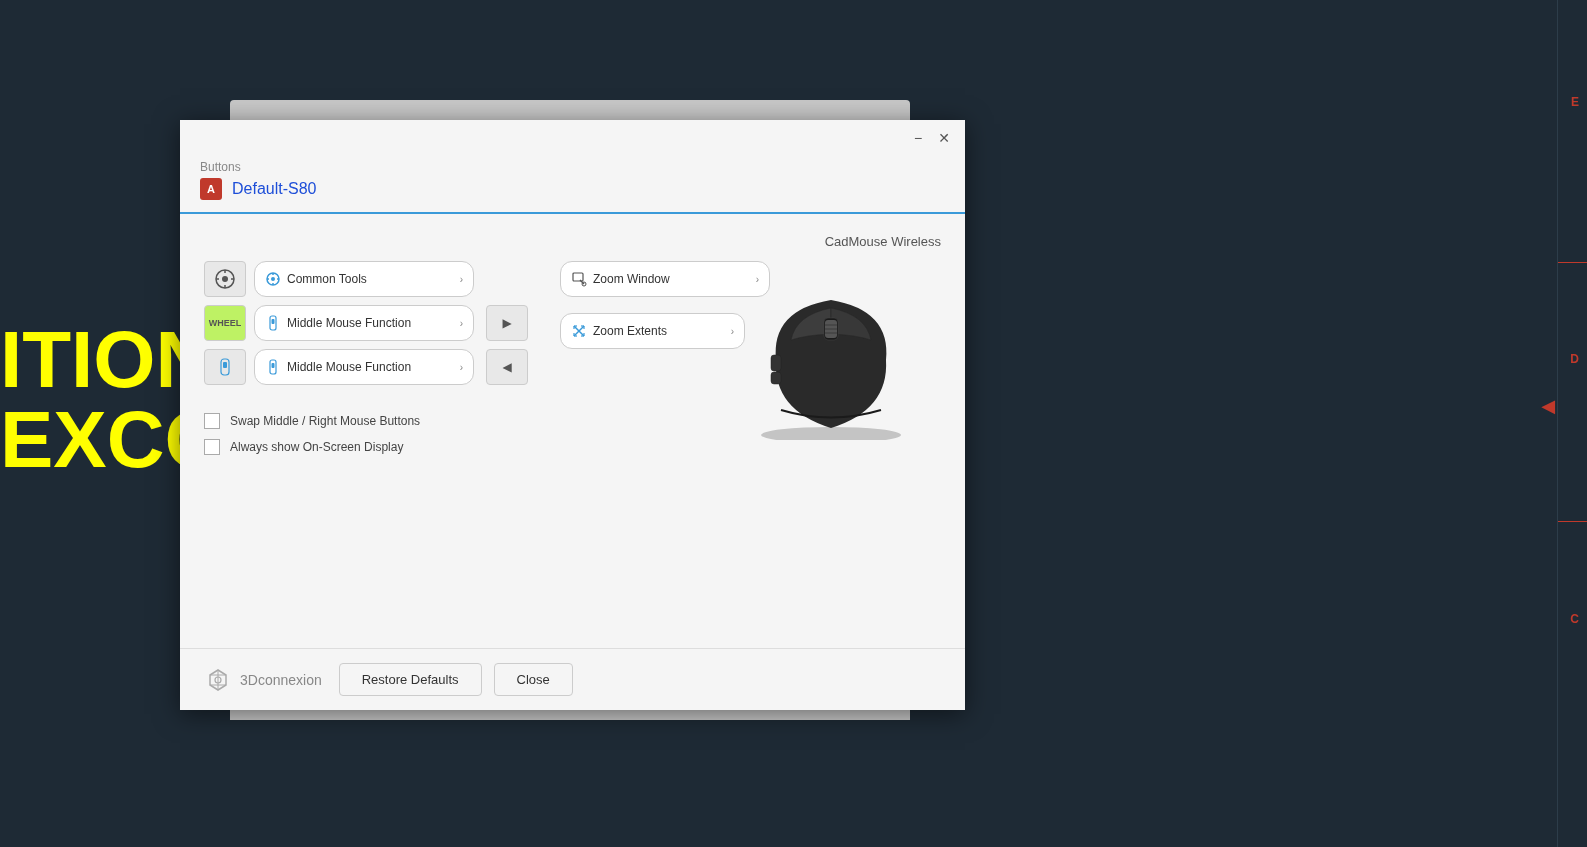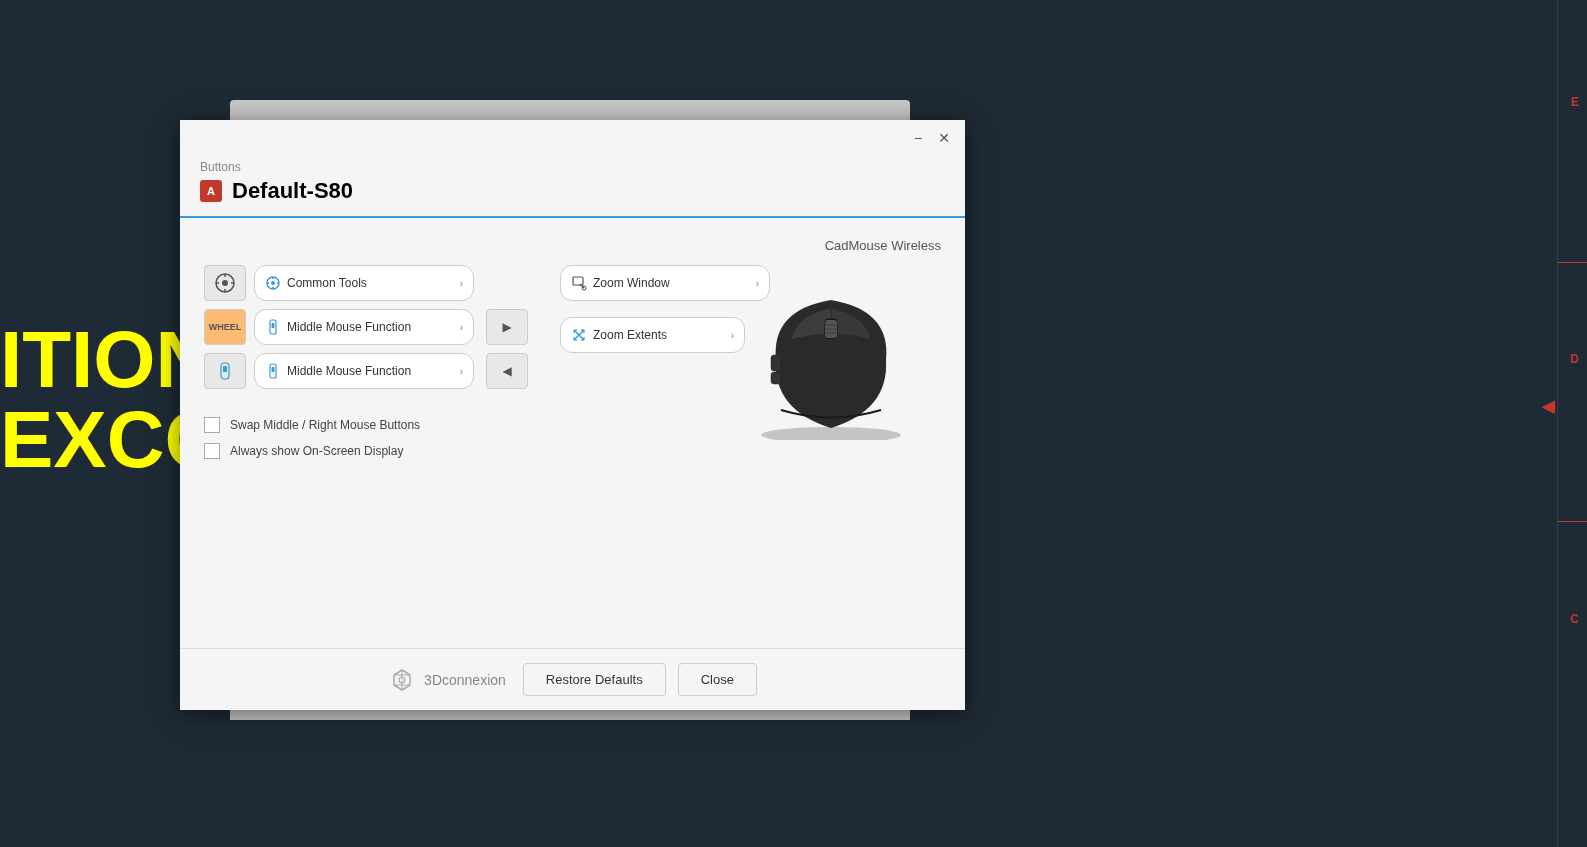--- a/index.html
+++ b/index.html
@@ -146,23 +146,23 @@
       border-radius: 3px;
       display: flex;
       align-items: center;
       justify-content: center;
       color: white;
       font-size: 11px;
       font-weight: bold;
     }
 
     .profile-name {
-      font-size: 22px;
-      font-weight: 700;
-      color: #000000;
+      font-size: 16px;
+      font-weight: 400;
+      color: #1d4ed8;
     }
 
     
     .blue-divider {
       height: 2px;
       background-color: #3a9ad9;
       margin: 0;
     }
 
     
@@ -247,21 +247,21 @@
       align-items: center;
       justify-content: center;
       cursor: pointer;
       flex-shrink: 0;
     }
 
     .wheel-label-btn {
       width: 42px;
       height: 36px;
       border: 1px solid #ccc;
-      background-color: #fdba74;
+      background-color: #bef264;
       border-radius: 4px;
       display: flex;
       align-items: center;
       justify-content: center;
       cursor: pointer;
       font-size: 9px;
       font-weight: bold;
       color: #555;
       flex-shrink: 0;
     }
@@ -333,21 +333,21 @@
 
     .checkbox-label {
       font-size: 12px;
       color: #444;
     }
 
     
     .dialog-footer {
       display: flex;
       align-items: center;
-      justify-content: center;
+      justify-content: flex-start;
       padding: 14px 24px;
       background-color: #f5f5f5;
       border-top: 1px solid #ddd;
       gap: 17px;
     }
 
     .brand-logo {
       display: flex;
       align-items: center;
       gap: 8px;

